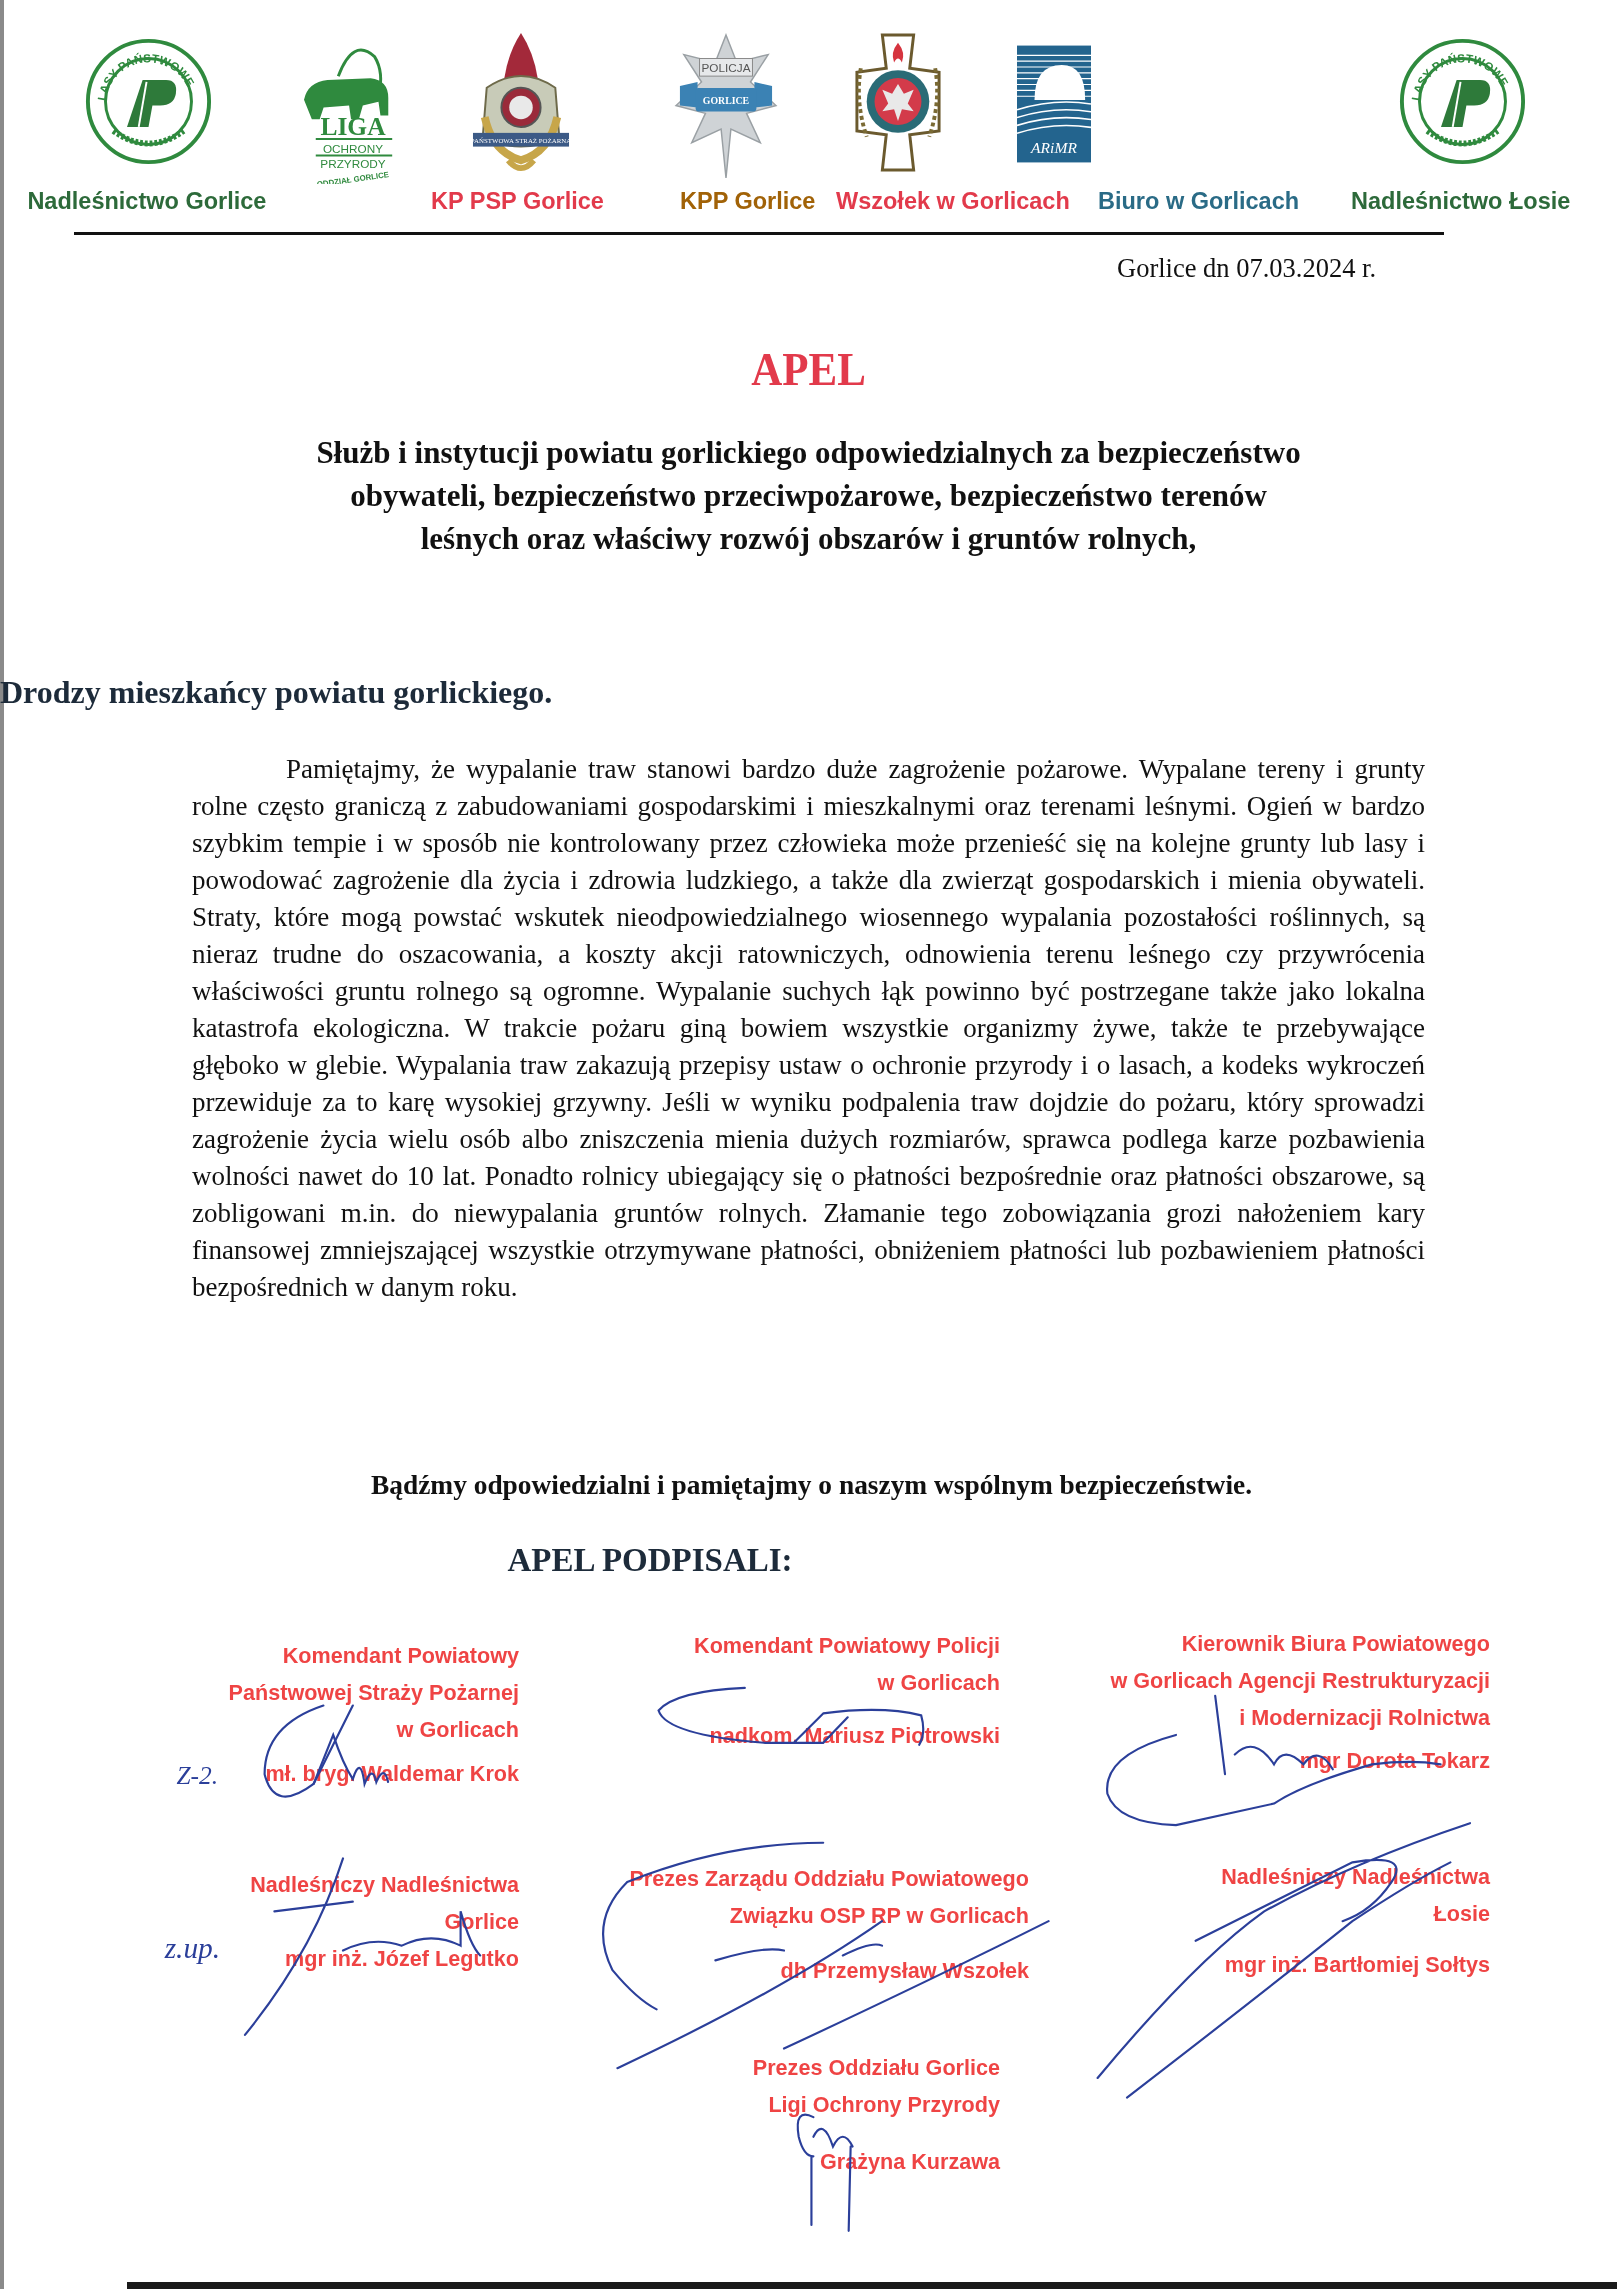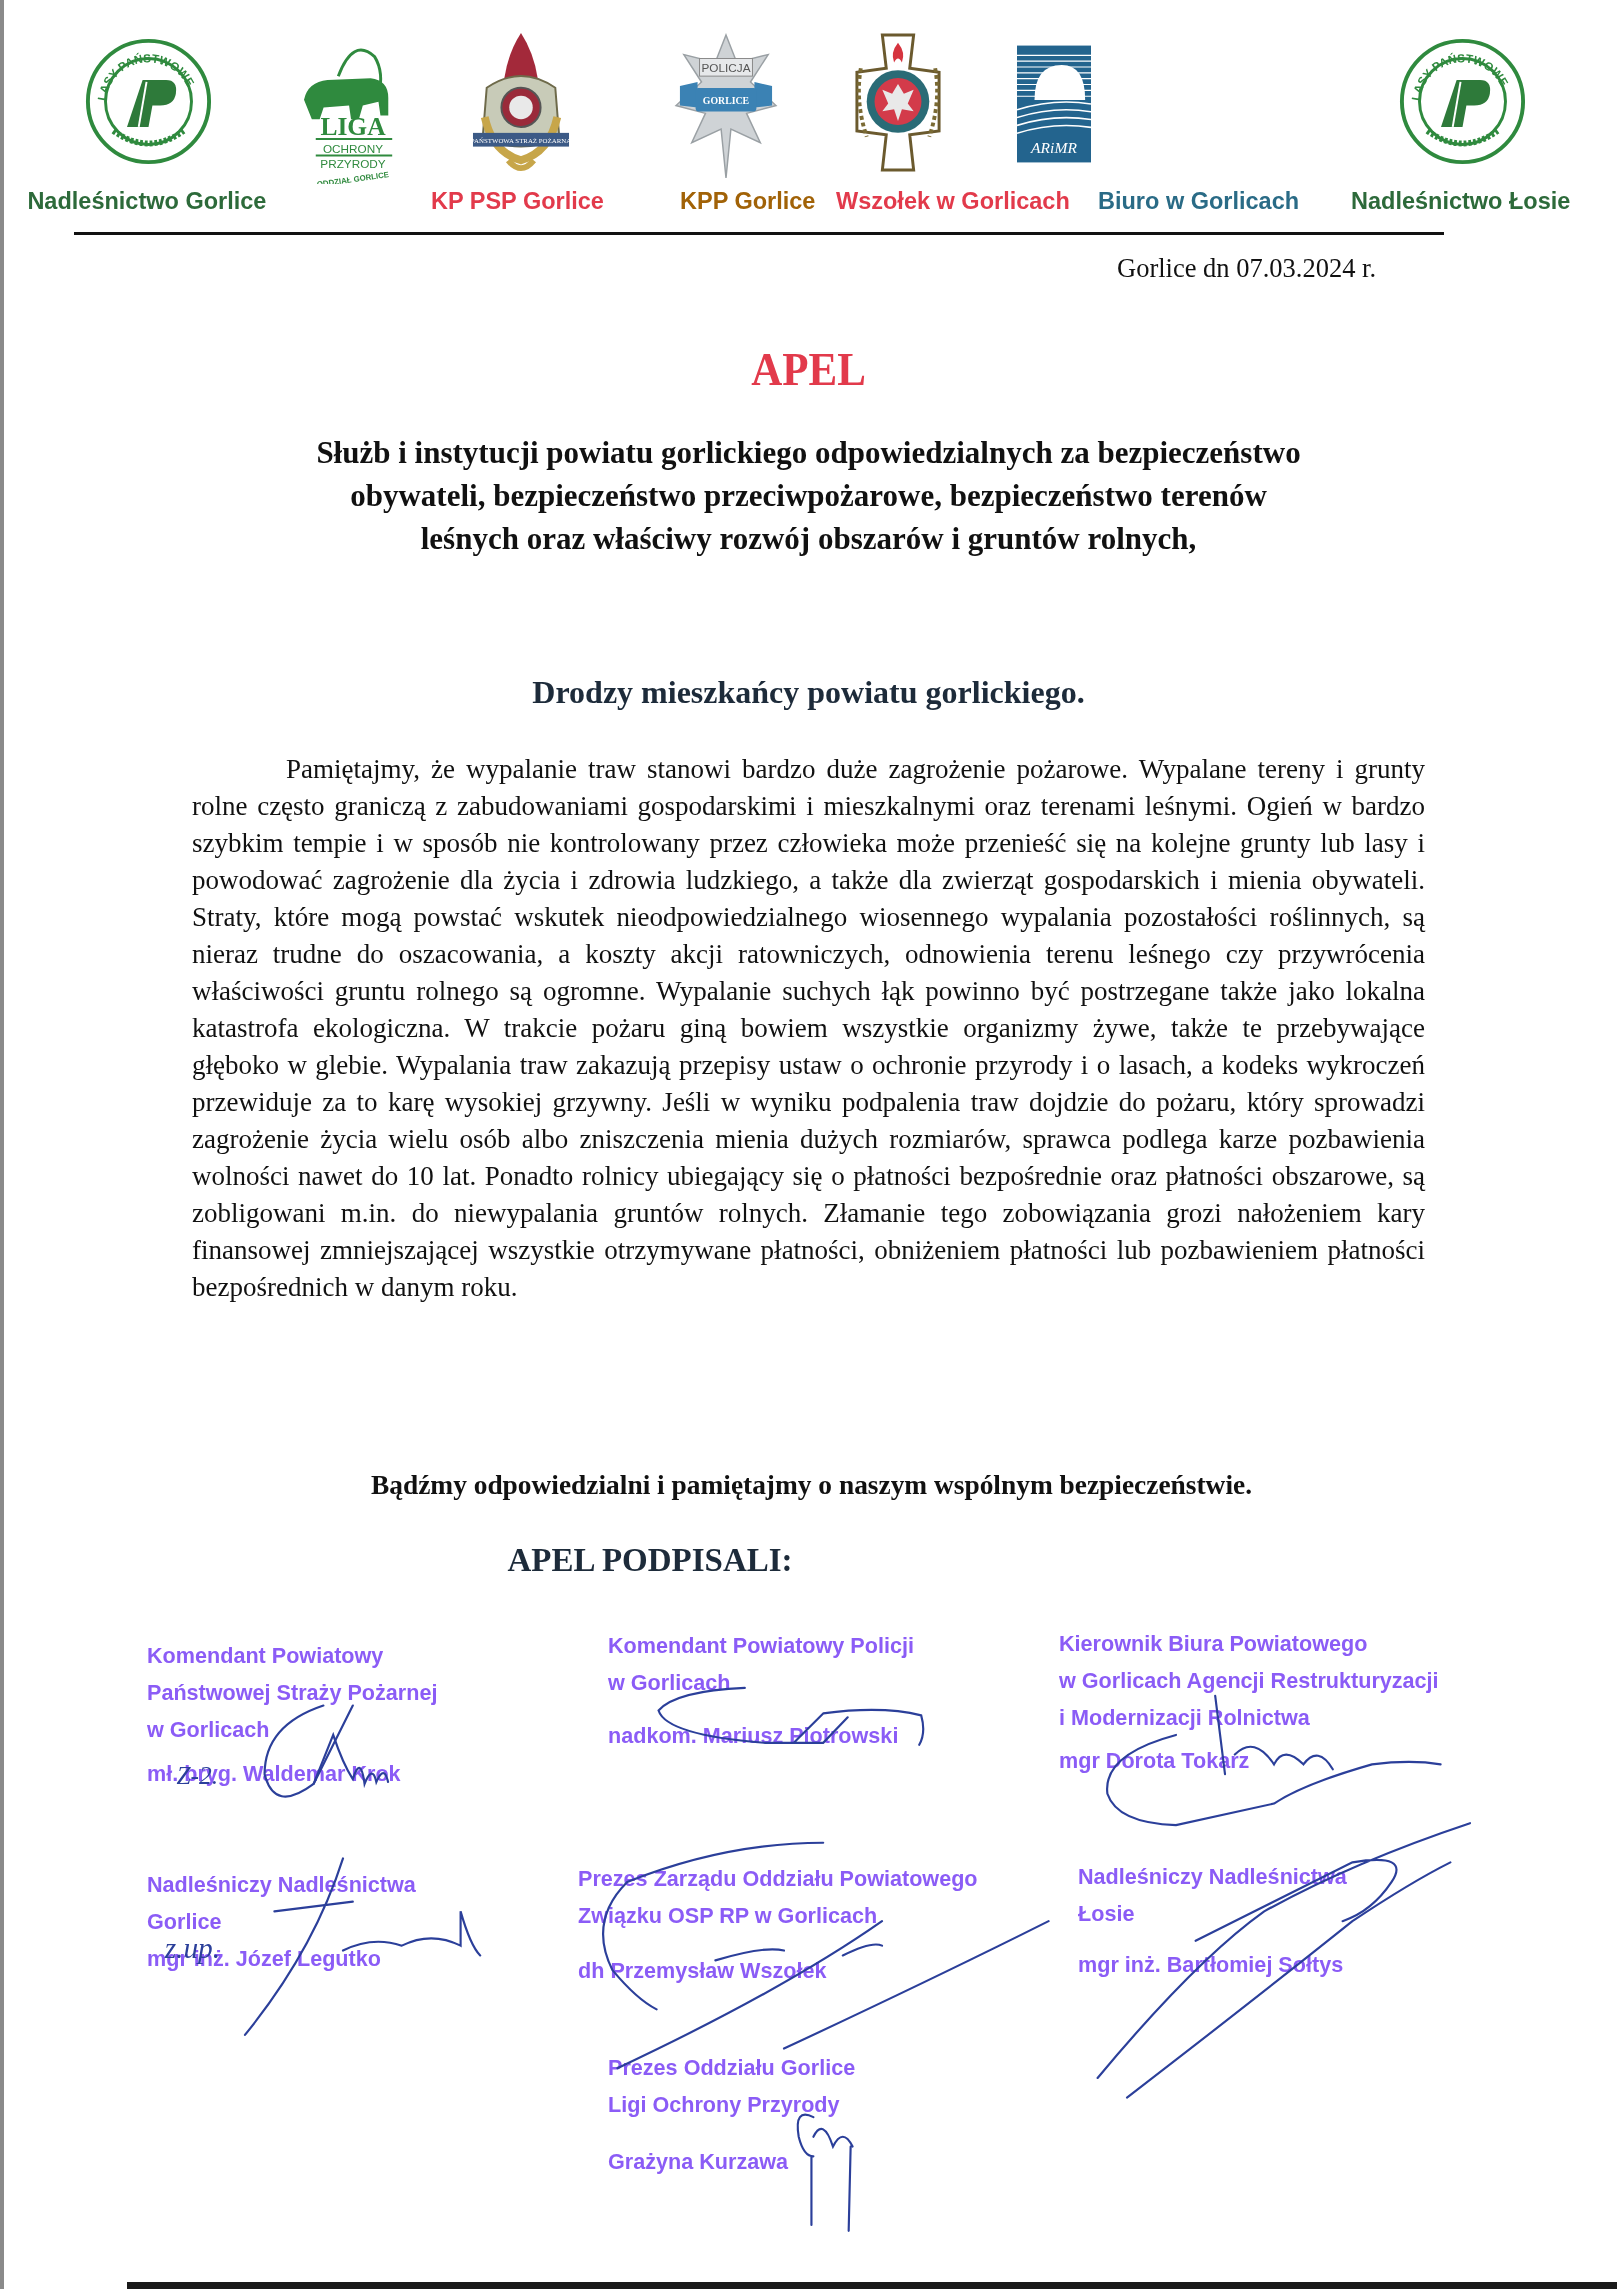--- a/index.html
+++ b/index.html
@@ -24,40 +24,40 @@
 
   .apel-title {
     position:absolute; top:345px; left:0; width:1617px; text-align:center;
     font-size:43px; font-weight:bold; color:#e23a4b; transform:scaleY(1.1);
   }
   .subtitle {
     position:absolute; top:431px; left:147px; width:1323px; text-align:center;
     font-size:31px; font-weight:bold; line-height:43px; color:#111;
   }
   .greeting {
-    position:absolute; top:674px; left:0; width:1617px; text-align:center;
+    position:absolute; top:674px; left:0; width:1617px; text-align:left;
     font-size:32px; font-weight:bold; color:#1d2b3a;
   }
   .body-text {
     position:absolute; top:751px; left:192px; width:1233px;
     font-size:27px; line-height:37px; text-align:justify; text-indent:94px;
     color:#111;
   }
   .closing {
     position:absolute; top:1470px; left:3px; width:1617px; text-align:center;
     font-size:27.4px; font-weight:bold; color:#111;
   }
   .signed-title {
     position:absolute; top:1542px; left:0; width:1300px; text-align:center;
     font-size:33px; font-weight:bold; color:#1d2b3a;
   }
 
   .sig-block {
-    position:absolute; text-align:left;
-    font-family:"Liberation Sans", sans-serif; font-weight:bold; font-size:21.6px; color:#8b5cf6;
+    position:absolute; text-align:right;
+    font-family:"Liberation Sans", sans-serif; font-weight:bold; font-size:21.6px; color:#ef4444;
   }
   .sig-block .ln { display:block; line-height:37px; white-space:nowrap; }
   .sig-block .name { display:block; white-space:nowrap; }
   .sig-svg { position:absolute; pointer-events:none; }
 </style>
 </head>
 <body>
 
 <div class="left-edge"></div>
 

